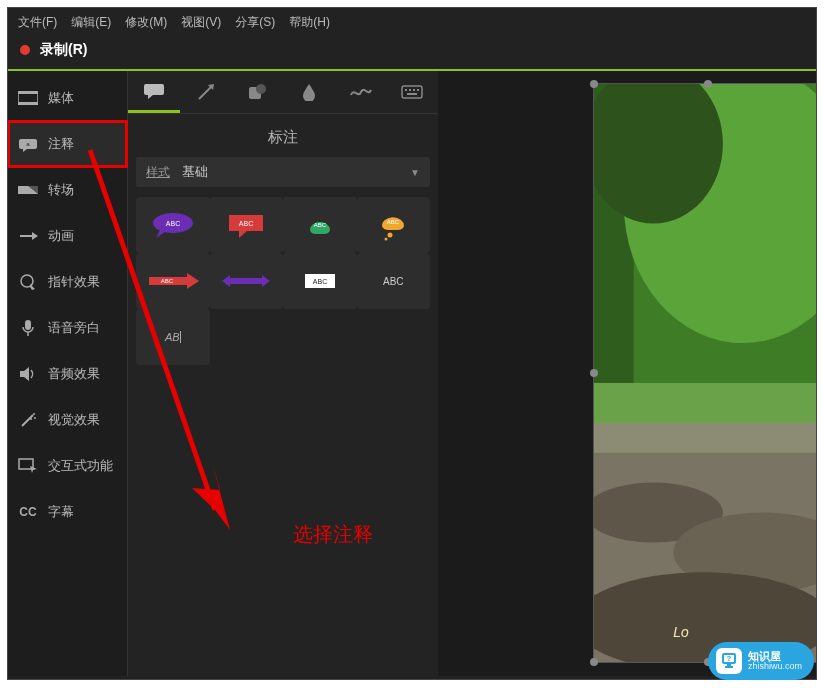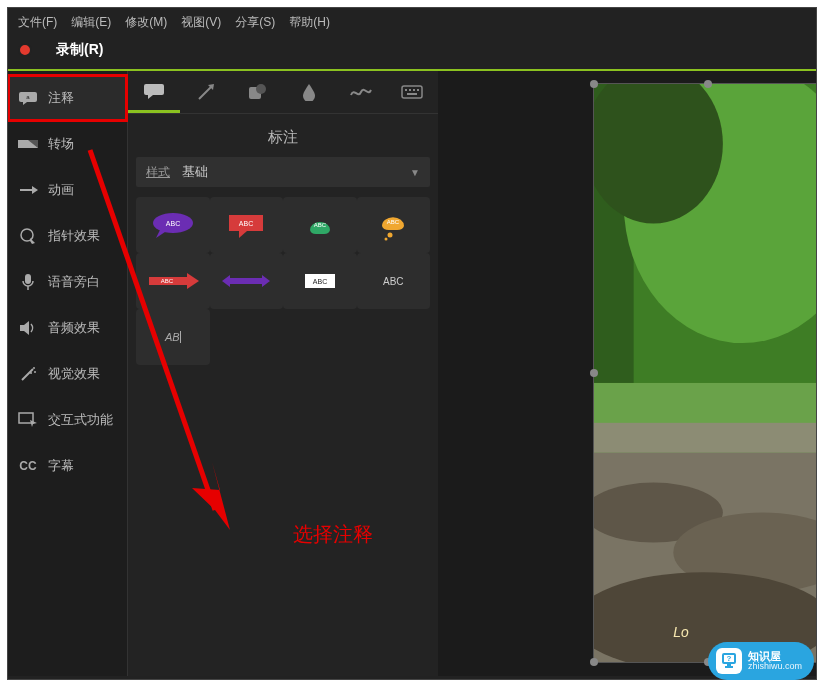--- a/index.html
+++ b/index.html
@@ -1,29 +1,29 @@
 <!DOCTYPE html>
 <html><head>
 <meta charset="utf-8">
 <style>
   * { box-sizing: border-box; margin: 0; padding: 0; }
   body { background: #fff; font-family: "Microsoft YaHei", Arial, sans-serif; font-size: 13px; color: #ccc; }
   .app { position: relative; width: 824px; height: 688px; background:#fff; }
   .window { position:absolute; left:7px; top:7px; width:810px; height:673px; background:#222; border:1px solid #444; overflow:hidden;}
   .menubar { display:flex; gap:14px; padding:6px 10px; font-size:12px; color:#bbb;}
   .menubar span { cursor:default;}
-  .recordbar { display:flex; align-items:center; gap:24px; padding:4px 10px 10px 10px; font-size:14px; color:#fff;}
+  .recordbar { display:flex; align-items:center; gap:8px; padding:4px 10px 10px 10px; font-size:14px; color:#fff;}
   .rec-dot { width:14px; height:14px; border-radius:50%; background:#e33a2e; border:2px solid #222;}
   .greenline { height:2px; background:#8bc220; width:100%; }
   .body { display:flex; height:calc(100% - 66px);}
   
   .sidebar { width:120px; background:#1d1d1d; border-right:1px solid #333; padding-top:4px;}
   .side-item { display:flex; align-items:center; gap:10px; padding:14px 10px; color:#bbb; font-size:13px; position:relative;}
   .side-item.active { background:#2b2b2b;}
-  .side-item.highlight { outline:3px solid #e60000; outline-offset:-2px;}
+  .side-item.highlight { outline:3px solid #e60000; outline-offset:-2px;align-items:flex-end;}
   .side-icon { width:20px; height:16px; display:flex; align-items:center; justify-content:center;}
   
   .midpanel { width:310px; background:#232323; display:flex; flex-direction:column; position:relative;}
   .tool-tabs { display:flex; border-bottom:1px solid #333;}
   .tool-tab { flex:1; height:42px; display:flex; align-items:center; justify-content:center; color:#8a8a8a; }
   .tool-tab.active { border-bottom:3px solid #8bc220; color:#ddd;}
   .panel-title { text-align:center; padding:14px 0 10px 0; font-size:15px; color:#bbb;}
   .style-row { display:flex; align-items:center; justify-content:space-between; background:#303030; margin:0 8px; padding:6px 10px; border-radius:2px;}
   .style-label { color:#999; font-size:12px;text-decoration:underline;}
   .style-value { color:#ccc; font-size:13px; flex:1; padding-left:12px;}
@@ -65,20 +65,30 @@
 
     <div class="recordbar">
       <span class="rec-dot"></span>
       <span style="font-weight:bold;">录制(R)</span>
     </div>
     <div class="greenline"></div>
 
     <div class="body">
 
       <div class="sidebar">
+        <div class="side-item">
+          <span class="side-icon">
+            <svg width="20" height="14" viewBox="0 0 20 14">
+                <rect x="0" y="0" width="20" height="14" fill="none" stroke="#aaa" stroke-width="1.5"></rect>
+                <rect x="0" y="0" width="20" height="3" fill="#aaa"></rect>
+                <rect x="0" y="11" width="20" height="3" fill="#aaa"></rect>
+              </svg>
+          </span>
+          <span>媒体</span>
+        </div>
         <div class="side-item active highlight">
           <span class="side-icon">
             <svg width="20" height="14" viewBox="0 0 20 14">
                 <rect x="1" y="1" width="18" height="10" rx="2" fill="#aaa"></rect>
                 <polygon points="5,11 9,11 5,14" fill="#aaa"></polygon>
                 <text x="10" y="8" font-size="6" text-anchor="middle" fill="#222">a</text>
               </svg>
           </span>
           <span>注释</span>
         </div>

